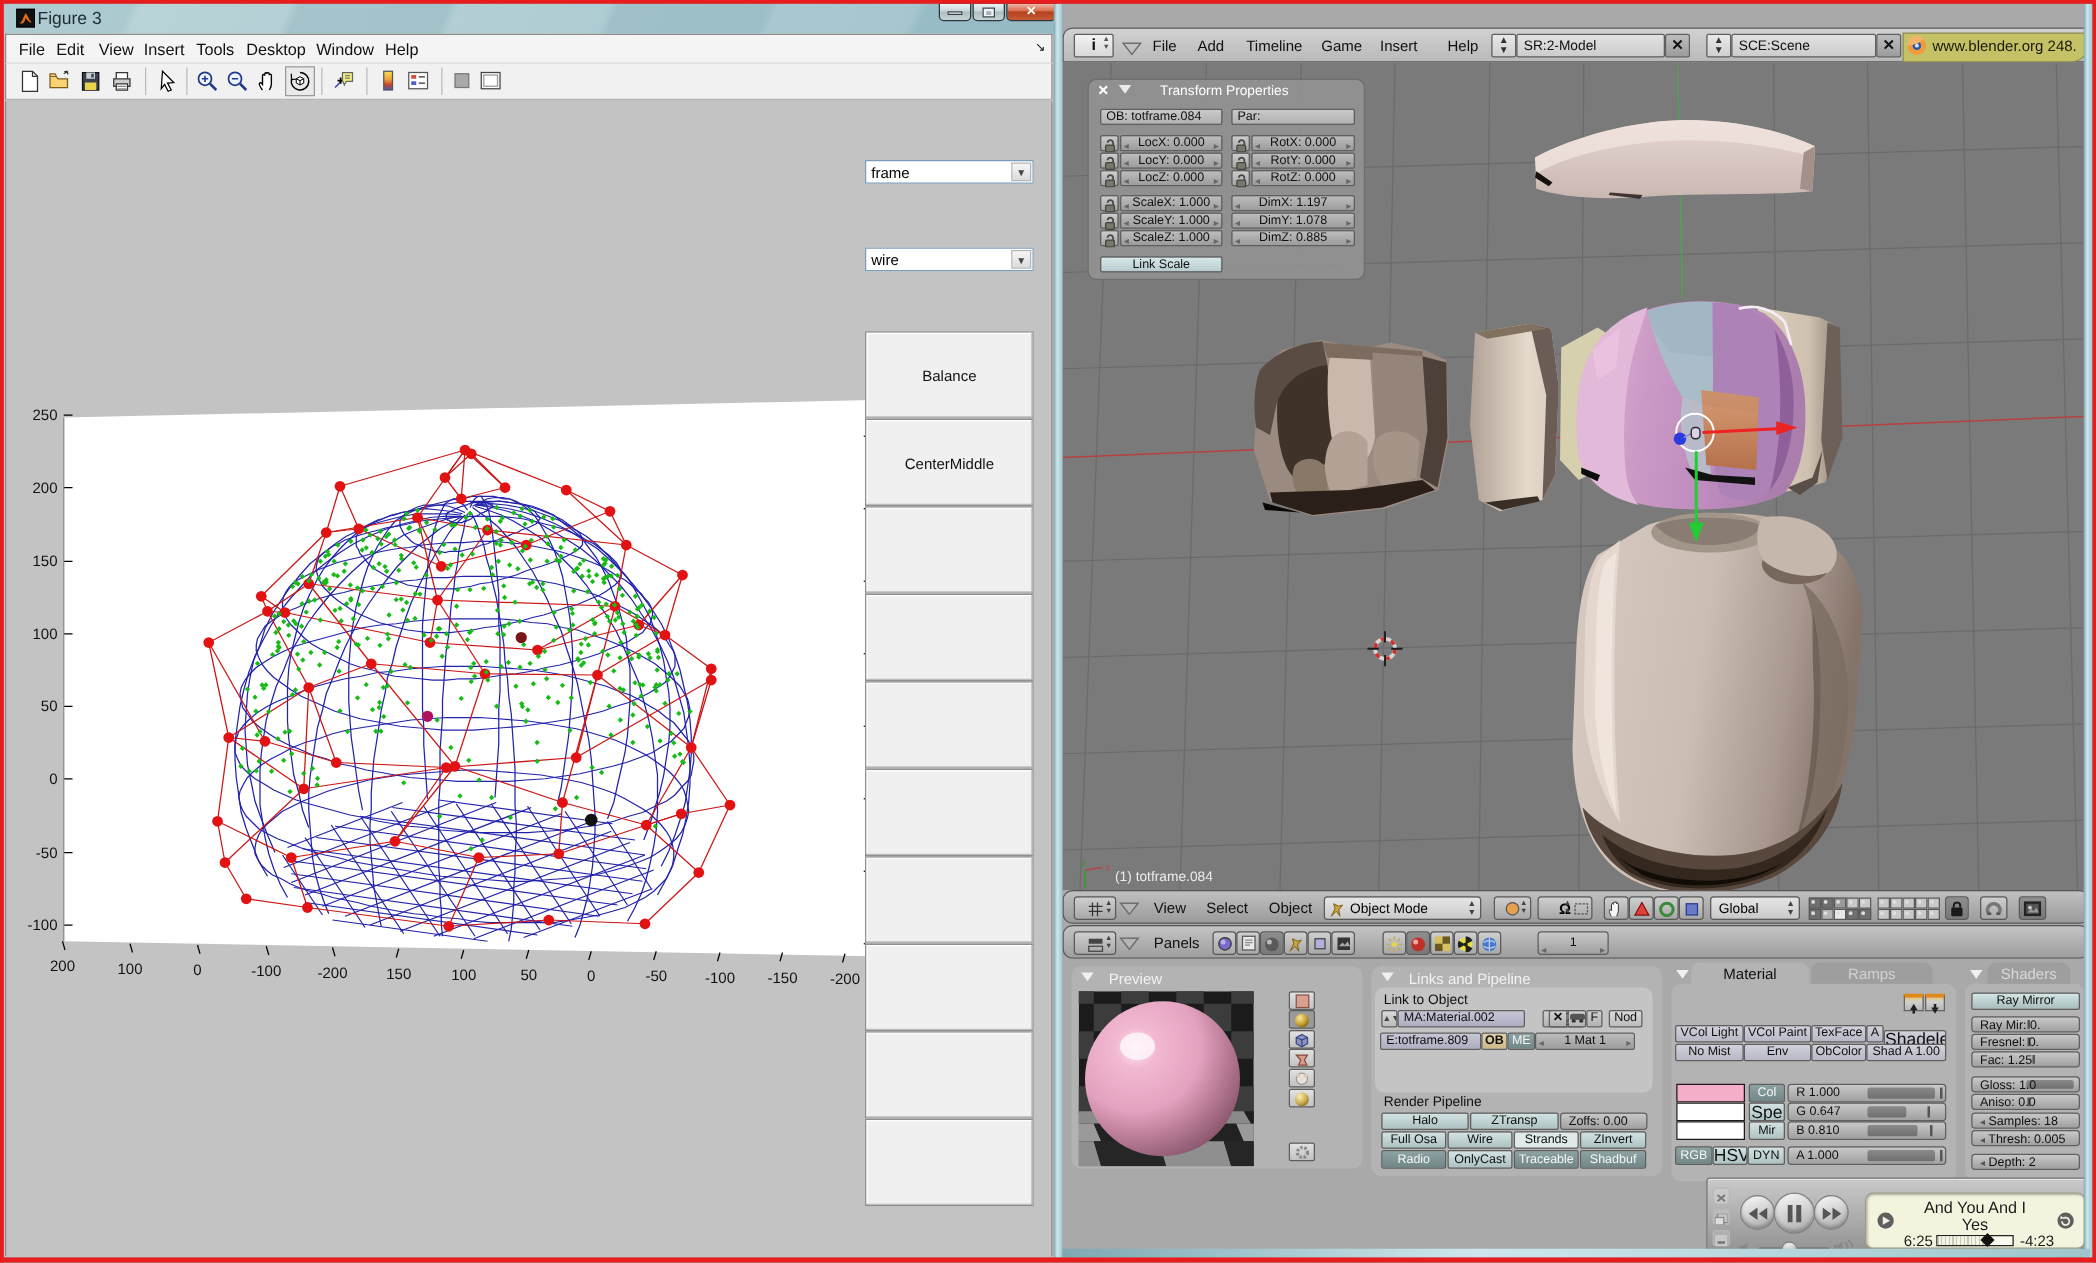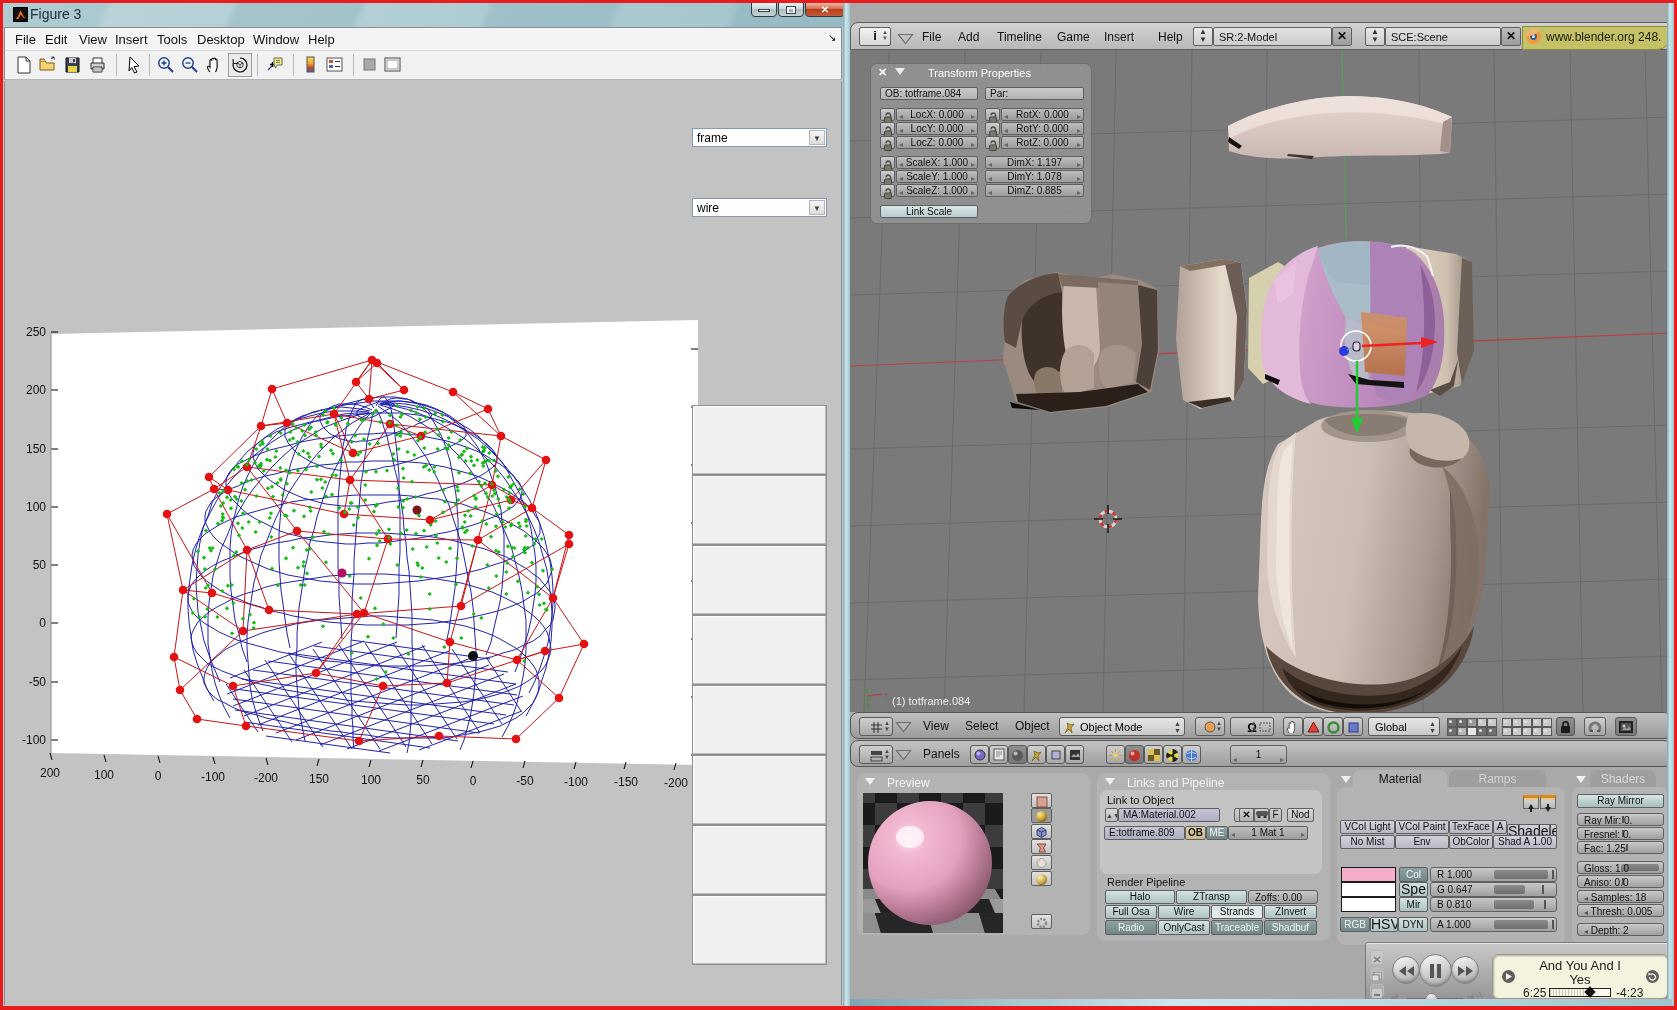--- a/index.html
+++ b/index.html
@@ -855,20 +855,22 @@
               <rect x="333" y="504" width="3" height="3" transform="rotate(45 335 505)"></rect>
               <rect x="362" y="632" width="3" height="3" transform="rotate(45 363 633)"></rect>
             </g>
             <circle cx="468" cy="653" r="5" fill="#111"></circle>
             <circle cx="412" cy="507" r="4.5" fill="#7a1616"></circle>
             <circle cx="337" cy="570" r="4.5" fill="#b01060"></circle>
 </g>
         </svg>
         <div class="mddl" style="left:687px;top:47px">frame<span class="arr">▼</span></div>
         <div class="mddl" style="left:687px;top:117px">wire<span class="arr">▼</span></div>
+        <div class="mbtn" style="top:184px;line-height:70px">Balance</div>
+        <div class="mbtn" style="top:254px;line-height:70px">CenterMiddle</div>
         <div class="mbtn" style="top:324px;line-height:70px"></div>
         <div class="mbtn" style="top:394px;line-height:70px"></div>
         <div class="mbtn" style="top:464px;line-height:70px"></div>
         <div class="mbtn" style="top:534px;line-height:70px"></div>
         <div class="mbtn" style="top:604px;line-height:70px"></div>
         <div class="mbtn" style="top:674px;line-height:70px"></div>
         <div class="mbtn" style="top:744px;line-height:70px"></div>
         <div class="mbtn" style="top:814px;line-height:70px"></div>
       </div>
 </div>

